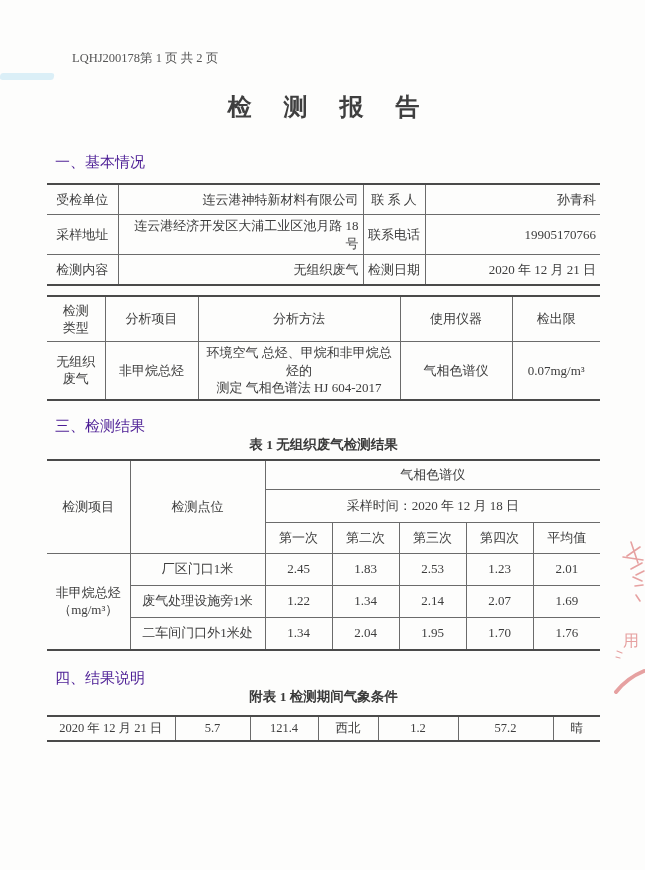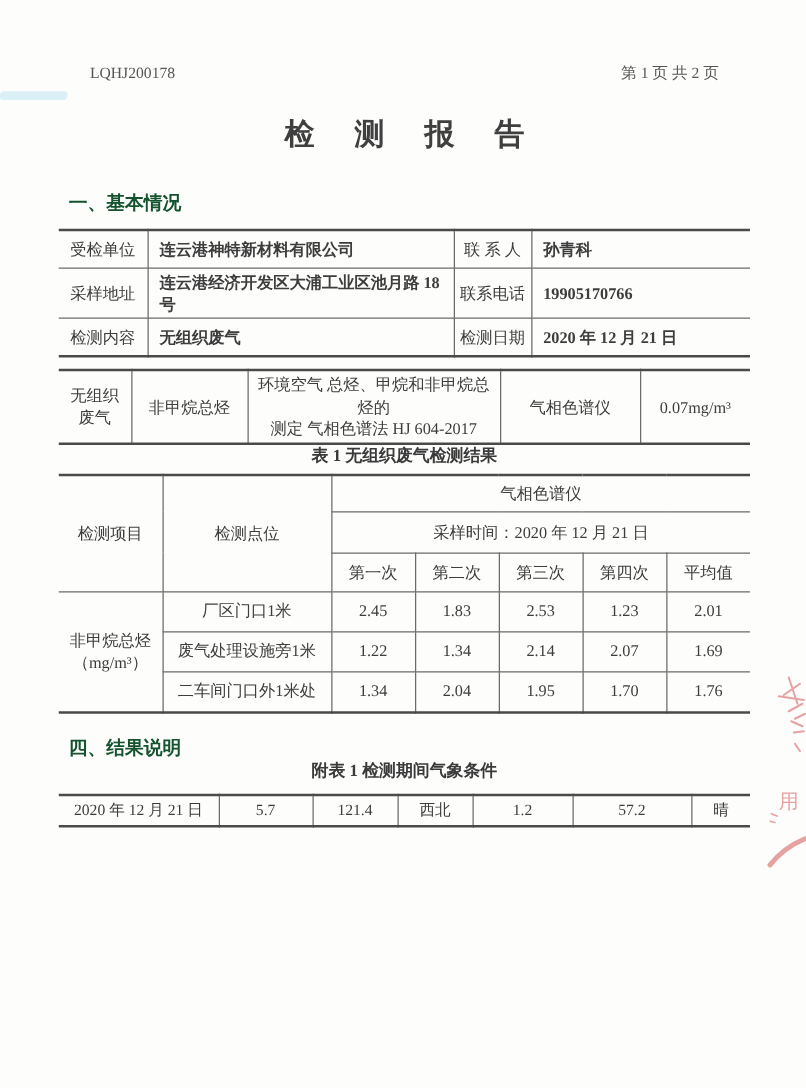--- a/index.html
+++ b/index.html
@@ -2,40 +2,40 @@
 <html><head>
 <meta charset="utf-8">
 <style>
   html,body{margin:0;padding:0;background:#e8e8e8;}
   .page{
     position:relative;width:645px;height:870px;margin:0 auto;
     background:#fefefdf5;background-color:#fdfdfc;overflow:hidden;
     font-family:"Liberation Serif","DejaVu Serif",serif;color:#3a3a3a;
   }
   .content{padding:50px 45px 0 47px;}
-  .doc-header{display:flex;justify-content:space-between;align-items:baseline;
+  .doc-header{display:flex;align-items:baseline;
     font-size:12.5px;color:#555;padding:0 25px;font-family:Liberation Serif, serif;}
   .doc-title{text-align:center;font-size:24px;font-weight:bold;color:#3f3f3f;
     letter-spacing:13px;padding-left:13px;margin-top:24px;}
-  .sec-heading{font-size:15px;font-weight:bold;color:#14532d;margin:0 0 0 8px;}
+  .sec-heading{font-size:15px;font-weight:normal;color:#4c1d95;margin:0 0 0 8px;}
   .sh1{margin-top:30px;}
   .sh2{margin-top:22px;}
   .sh3{margin-top:16px;}
   .sh4{margin-top:18px;}
   .tbl-caption{text-align:center;font-size:13.5px;font-weight:bold;color:#3a3a3a;
     margin-bottom:5px;}
   table{border-collapse:collapse;width:553px;table-layout:fixed;
     border-top:2px solid #4a4a4a;border-bottom:2px solid #4a4a4a;
     font-size:13px;color:#3d3d3d;}
   td{border:1px solid #6b6b6b;text-align:center;vertical-align:middle;
     padding:2px 4px;line-height:1.35;}
   td:first-child{border-left:none;}
   td:last-child{border-right:none;}
   .pre{white-space:pre-line;}
-  .val{text-align:left;padding-left:9px;font-weight:bold;}
+  .val{text-align:right;padding-left:9px;}
   .t-basic{margin-top:11px;}
   .t-basic td{height:25px;}
   .t-method{margin-top:9px;}
   .t-method td.hd{height:40px;}
   .t-method td.dt{height:44px;}
   .t-result td{height:24px;}
   .t-result td.r1{height:24px;}
   .t-result td.r2{height:28px;}
   .t-result td.r3{height:26px;}
   .t-result td.dt{height:27px;}
@@ -94,52 +94,61 @@
 
     <table class="t-method">
       <colgroup>
           <col style="width:58px">
           <col style="width:93px">
           <col style="width:202px">
           <col style="width:112px">
           <col style="width:88px">
         </colgroup>
       <tbody>
+          <tr>
+        <td class="hd pre">检测
+类型</td>
+        <td class="hd">分析项目</td>
+        <td class="hd">分析方法</td>
+        <td class="hd">使用仪器</td>
+        <td class="hd">检出限</td>
+      </tr>
       <tr>
         <td class="dt pre">无组织
 废气</td>
         <td class="dt">非甲烷总烃</td>
         <td class="dt pre">环境空气 总烃、甲烷和非甲烷总烃的
 测定 气相色谱法 HJ 604-2017</td>
         <td class="dt">气相色谱仪</td>
         <td class="dt">0.07mg/m³</td>
       </tr>
     </tbody>
       </table>
 
+    <div class="sec-heading sh3">三、检测结果</div>
     <div class="tbl-caption">表 1  无组织废气检测结果</div>
 
     <table class="t-result">
       <colgroup>
           <col style="width:83px">
           <col style="width:135px">
           <col style="width:67px">
           <col style="width:67px">
           <col style="width:67px">
           <col style="width:67px">
           <col style="width:67px">
         </colgroup>
       <tbody>
           <tr>
         <td class="r1" rowspan="3">检测项目</td>
         <td class="r1" rowspan="3">检测点位</td>
         <td class="r1" colspan="5">气相色谱仪</td>
       </tr>
       <tr>
-        <td class="r2" colspan="5">采样时间：2020 年 12 月 21 日</td>
+        <td class="r2" colspan="5">采样时间：2020 年 12 月 18 日</td>
       </tr>
       <tr>
         <td class="r3">第一次</td>
         <td class="r3">第二次</td>
         <td class="r3">第三次</td>
         <td class="r3">第四次</td>
         <td class="r3">平均值</td>
       </tr>
       <tr>
         <td class="dt pre" rowspan="3">非甲烷总烃

